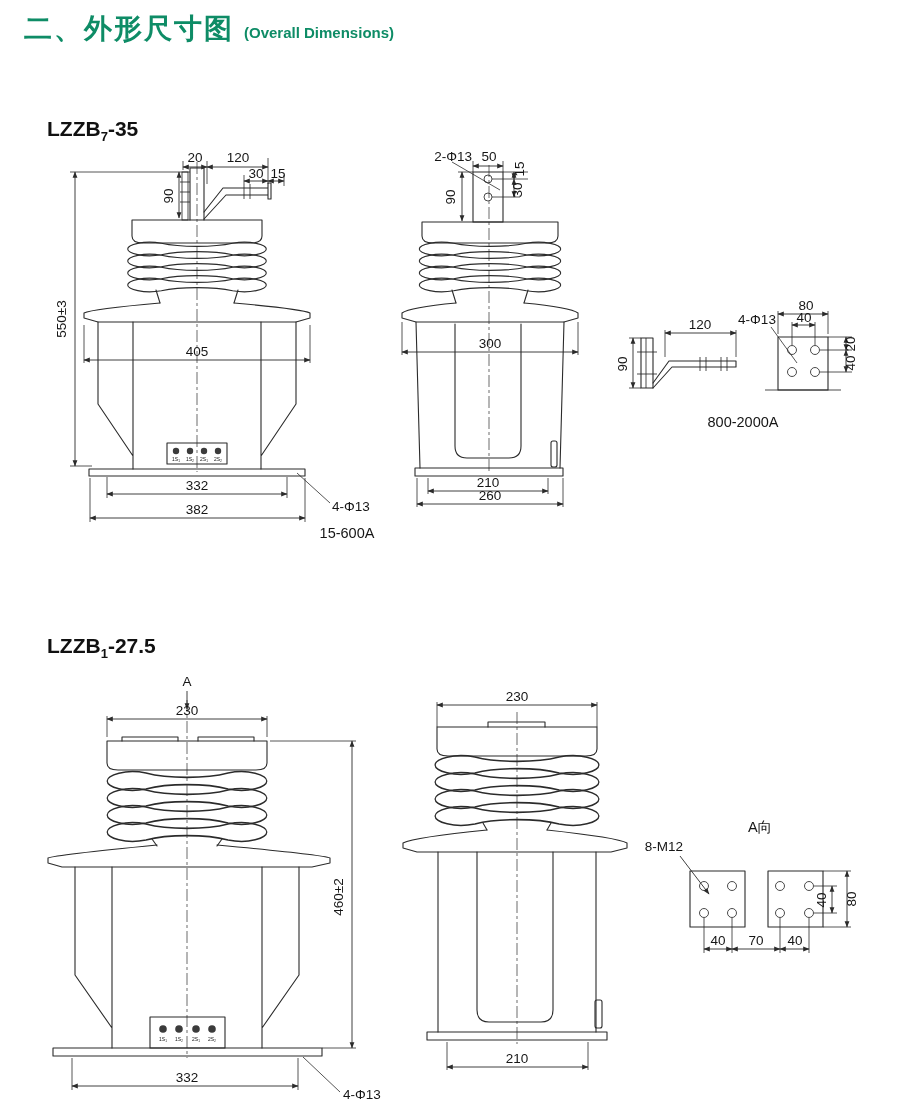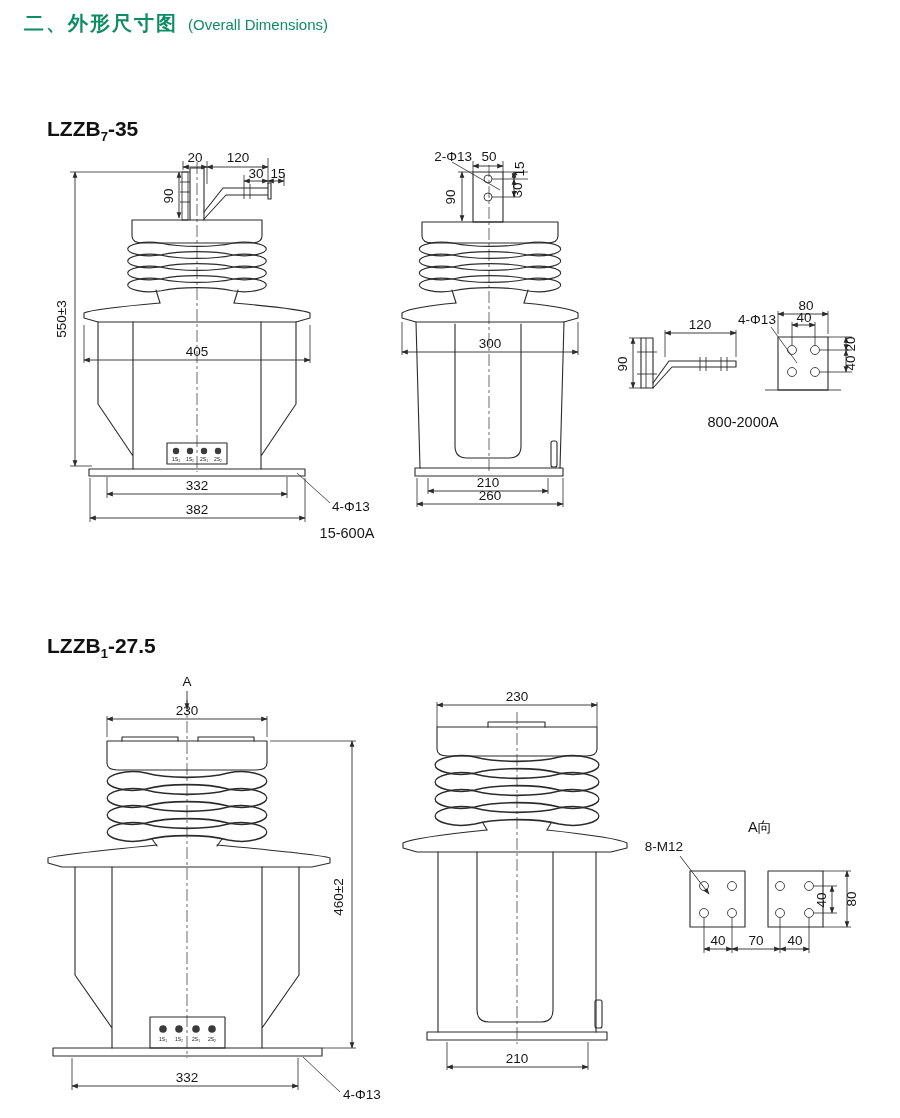--- a/index.html
+++ b/index.html
@@ -1,20 +1,20 @@
 <!DOCTYPE html>
 <html><head>
 <meta charset="utf-8">
 <style>
   html,body{margin:0;padding:0;background:#ffffff;}
   .page{position:relative;width:900px;height:1118px;background:#ffffff;overflow:hidden;
         font-family:"Liberation Sans",sans-serif;}
   .page-title{position:absolute;left:24px;top:10px;white-space:nowrap;color:#0e8c66;}
-  .page-title .zh{font-size:20px;font-weight:bold;letter-spacing:2px;}
-  .page-title .en{font-size:15px;font-weight:normal;margin-left:10px;}
+  .page-title .zh{font-size:28px;font-weight:bold;letter-spacing:2px;}
+  .page-title .en{font-size:15px;font-weight:bold;margin-left:10px;}
   .model{position:absolute;font-size:21px;font-weight:bold;color:#111;white-space:nowrap;margin-top:37px;}
   .model sub{font-size:13px;font-weight:bold;}
   .m1{left:47px;top:80px;}
   .m2{left:47px;top:597px;}
   svg{position:absolute;left:0;top:0;}
   .ln{fill:none;stroke:#2b2b2b;stroke-width:1.1;stroke-linejoin:round;stroke-linecap:round;}
   .thin{fill:none;stroke:#2b2b2b;stroke-width:0.85;}
   .cl{fill:none;stroke:#2b2b2b;stroke-width:0.7;stroke-dasharray:12 3 3 3;}
   .dim{fill:none;stroke:#2b2b2b;stroke-width:0.9;}
   .ext{fill:none;stroke:#2b2b2b;stroke-width:0.8;}

